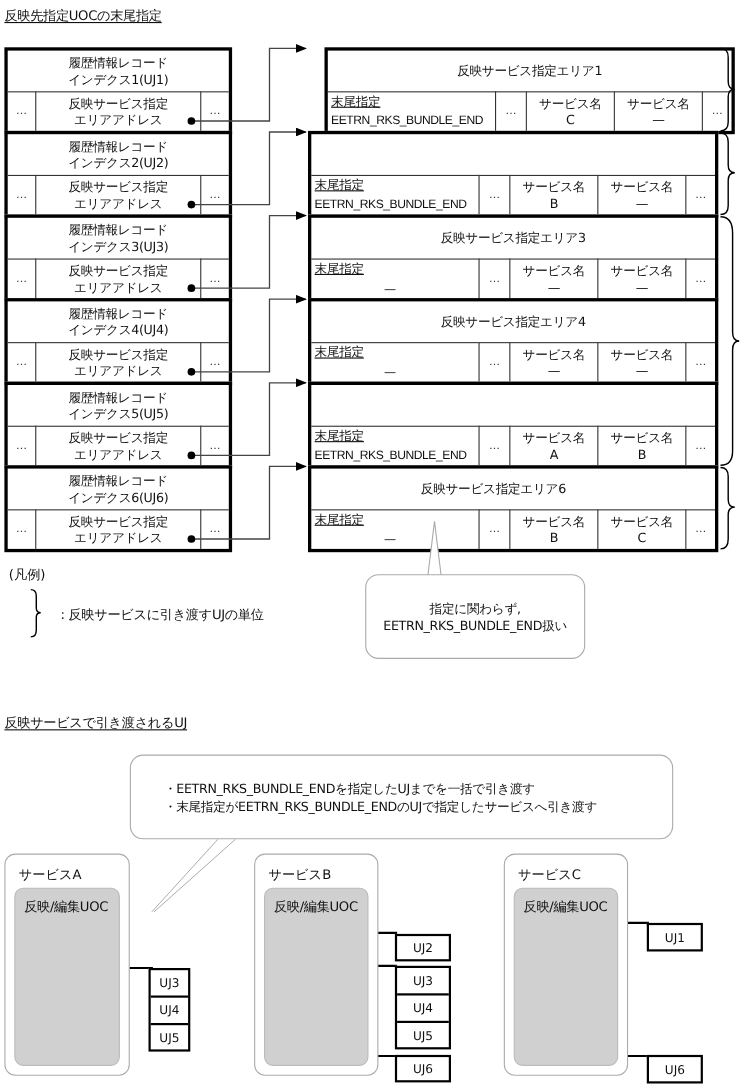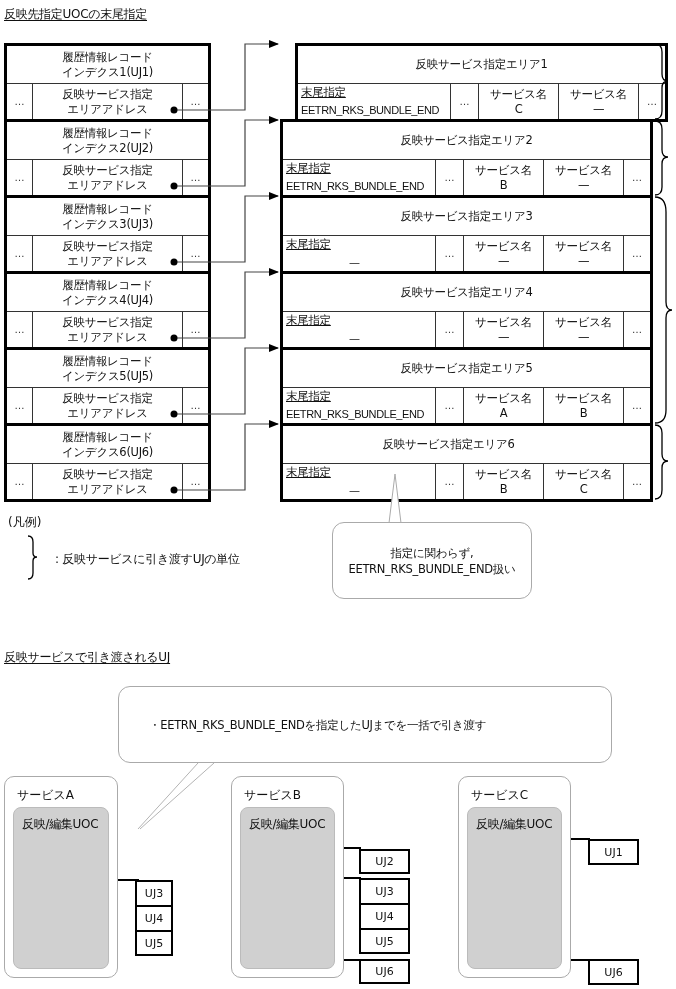--- a/index.html
+++ b/index.html
@@ -150,21 +150,20 @@
       </div>
     <div class="cell bt bl" style="left:260px; top:37px; width:80px; height:36px;">
         <div>
           <div>サービス名</div>
           <div>—</div>
         </div>
       </div>
     <div class="cell bt bl dots" style="left:340px; top:37px; width:27px; height:36px;">…</div>
   </div>
   <div class="blk" style="left:280px; top:119px; width:373px; height:79px;">
-    <div class="cell" style="left:0; top:0; width:367px; height:37px;">反映サービス指定エリア2</div>
     <div class="cell bt" style="left:0; top:37px; width:152px; height:36px;">
       <span class="tail-label">末尾指定</span>
       <span class="tail-value">EETRN_RKS_BUNDLE_END</span>
     </div>
     <div class="cell bt bl dots" style="left:152px; top:37px; width:28px; height:36px;">…</div>
     <div class="cell bt bl" style="left:180px; top:37px; width:80px; height:36px;">
         <div>
           <div>サービス名</div>
           <div>B</div>
         </div>
@@ -213,21 +212,20 @@
       </div>
     <div class="cell bt bl" style="left:260px; top:37px; width:80px; height:36px;">
         <div>
           <div>サービス名</div>
           <div>—</div>
         </div>
       </div>
     <div class="cell bt bl dots" style="left:340px; top:37px; width:27px; height:36px;">…</div>
   </div>
   <div class="blk" style="left:280px; top:347px; width:373px; height:79px;">
-    <div class="cell" style="left:0; top:0; width:367px; height:37px;">反映サービス指定エリア5</div>
     <div class="cell bt" style="left:0; top:37px; width:152px; height:36px;">
       <span class="tail-label">末尾指定</span>
       <span class="tail-value">EETRN_RKS_BUNDLE_END</span>
     </div>
     <div class="cell bt bl dots" style="left:152px; top:37px; width:28px; height:36px;">…</div>
     <div class="cell bt bl" style="left:180px; top:37px; width:80px; height:36px;">
         <div>
           <div>サービス名</div>
           <div>A</div>
         </div>
@@ -326,20 +324,21 @@
 </div>
 
 <div class="abs" style="left:8px; top:514px; font-size:12px;">(凡例)</div>
 <div class="abs" style="left:55px; top:551px; font-size:12px; letter-spacing:-0.3px;">: 反映サービスに引き渡すUJの単位</div>
 
 <div class="abs title" style="left:4px; top:649px;">反映サービスで引き渡されるUJ</div>
 
 <div class="bubble" style="left:118px; top:686px; width:494px; height:77px; justify-content:flex-start; text-align:left; padding-left:30px;">
   <div>
       <div>・EETRN_RKS_BUNDLE_ENDを指定したUJまでを一括で引き渡す</div>
+      <div>・末尾指定がEETRN_RKS_BUNDLE_ENDのUJで指定したサービスへ引き渡す</div>
     </div>
 </div>
 
 <div class="svc" style="left:4px; top:776px; width:114px; height:202px;">
   <div class="svc-name">サービスA</div>
   <div class="uoc">
     <div class="uoc-name">反映/編集UOC</div>
   </div>
 </div>
 <div class="uj-stack" style="left:135px; top:880px; height:76px;">

